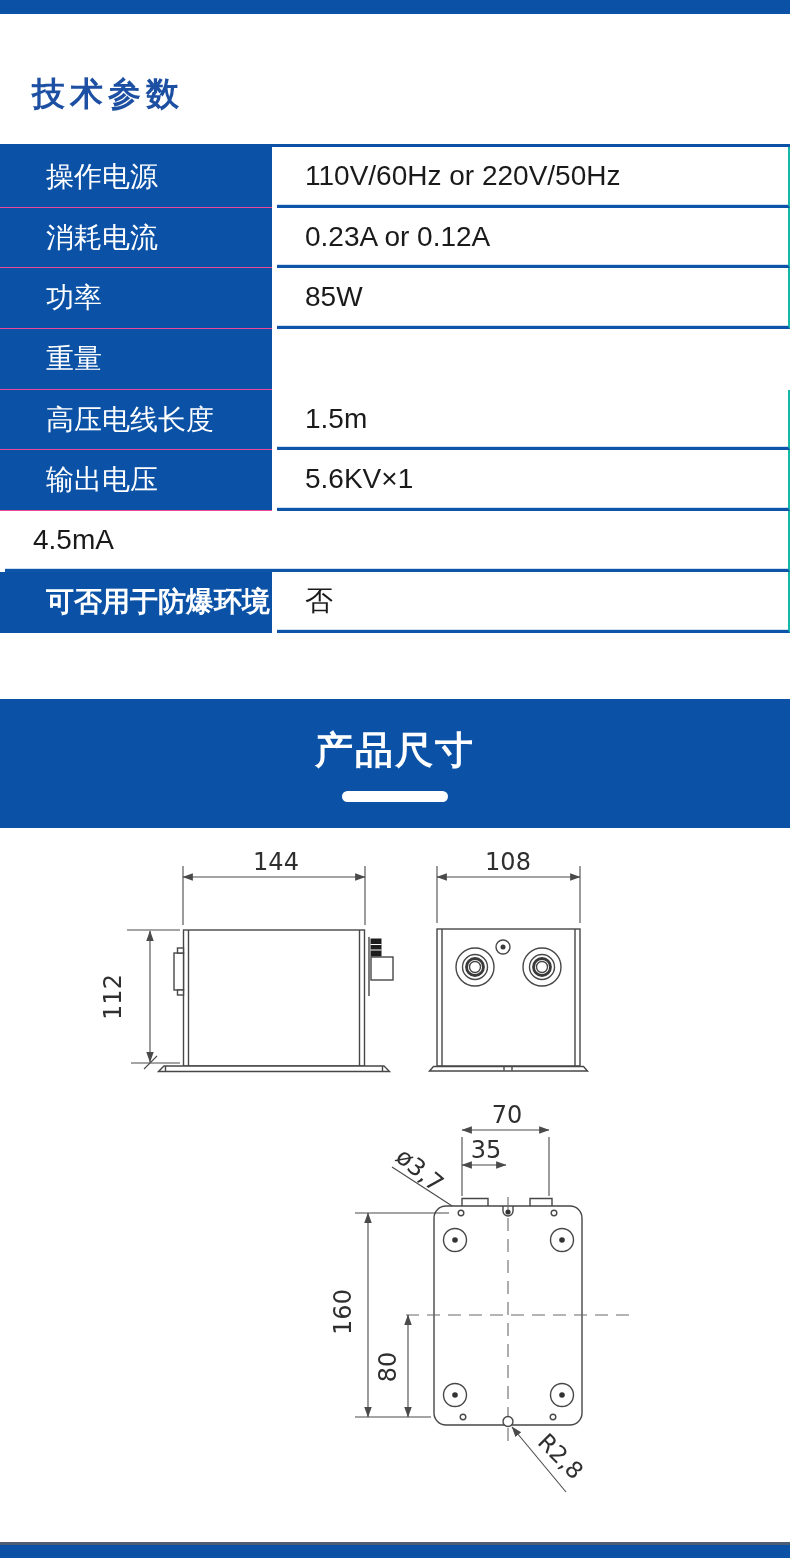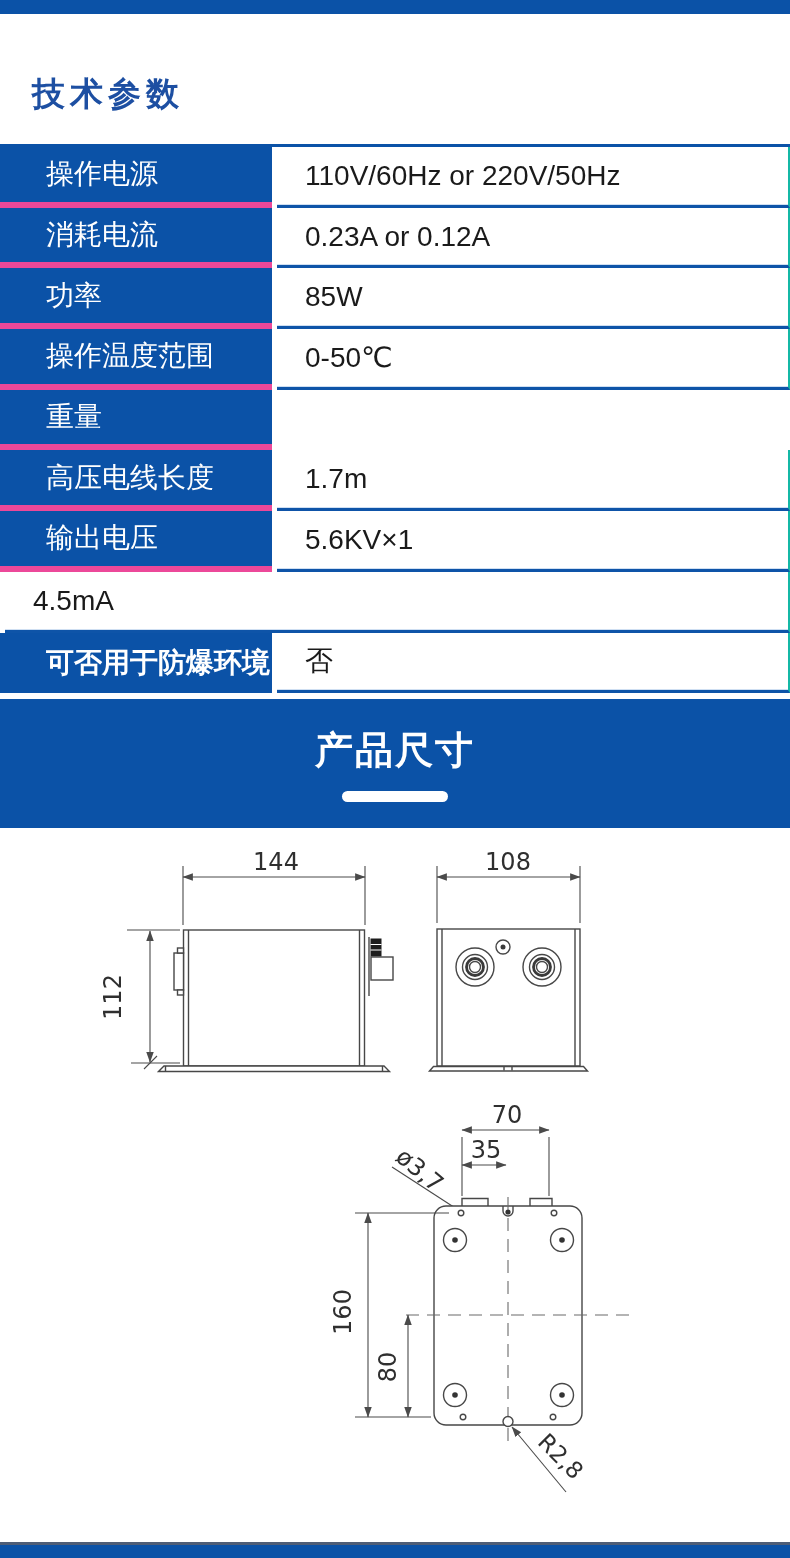--- a/index.html
+++ b/index.html
@@ -13,21 +13,21 @@
     font-size:33px;font-weight:bold;letter-spacing:5px;color:#1d4fa2;font-family:Liberation Serif, serif;
   }
   .spec-table{
     position:absolute;top:144px;left:0;width:790px;
     border-top:3px solid #0b52a7;
   }
   .spec-row{display:flex;height:60.7px;}
   .spec-label{
     width:272px;box-sizing:border-box;background:#0b52a7;color:#ffffff;
     font-size:28px;display:flex;align-items:center;padding-left:46px;
-    border-bottom:6px solid #ec4899;white-space:nowrap;
+    border-bottom:1px solid #ec4899;white-space:nowrap;
   }
   .spec-row:last-child .spec-label{border-bottom:none;font-weight:bold;}
   .spec-value{
     flex:1;box-sizing:border-box;margin-left:5px;
     font-size:28px;color:#1a1a1a;display:flex;align-items:center;padding-left:28px;
     border-bottom:3px solid #0e54a8;border-right:2px solid #14b8a6;
     box-shadow:inset 0 -1px 0 #cfdff2;white-space:nowrap;
   }
   .section-banner{
     position:absolute;top:699px;left:0;width:790px;height:129px;background:#0b52a7;
@@ -63,29 +63,25 @@
     </div>
     <div class="spec-row">
       <div class="spec-label">消耗电流</div>
       <div class="spec-value">0.23A or 0.12A</div>
     </div>
     <div class="spec-row">
       <div class="spec-label">功率</div>
       <div class="spec-value">85W</div>
     </div>
     <div class="spec-row">
-      <div class="spec-label">操作温度范围</div>
-      <div class="spec-value">0-50℃</div>
-    </div>
-    <div class="spec-row">
       <div class="spec-label">重量</div>
     </div>
     <div class="spec-row">
       <div class="spec-label">高压电线长度</div>
-      <div class="spec-value">1.7m</div>
+      <div class="spec-value">1.5m</div>
     </div>
     <div class="spec-row">
       <div class="spec-label">输出电压</div>
       <div class="spec-value">5.6KV×1</div>
     </div>
     <div class="spec-row">
       <div class="spec-value">4.5mA</div>
     </div>
     <div class="spec-row">
       <div class="spec-label">可否用于防爆环境</div>

